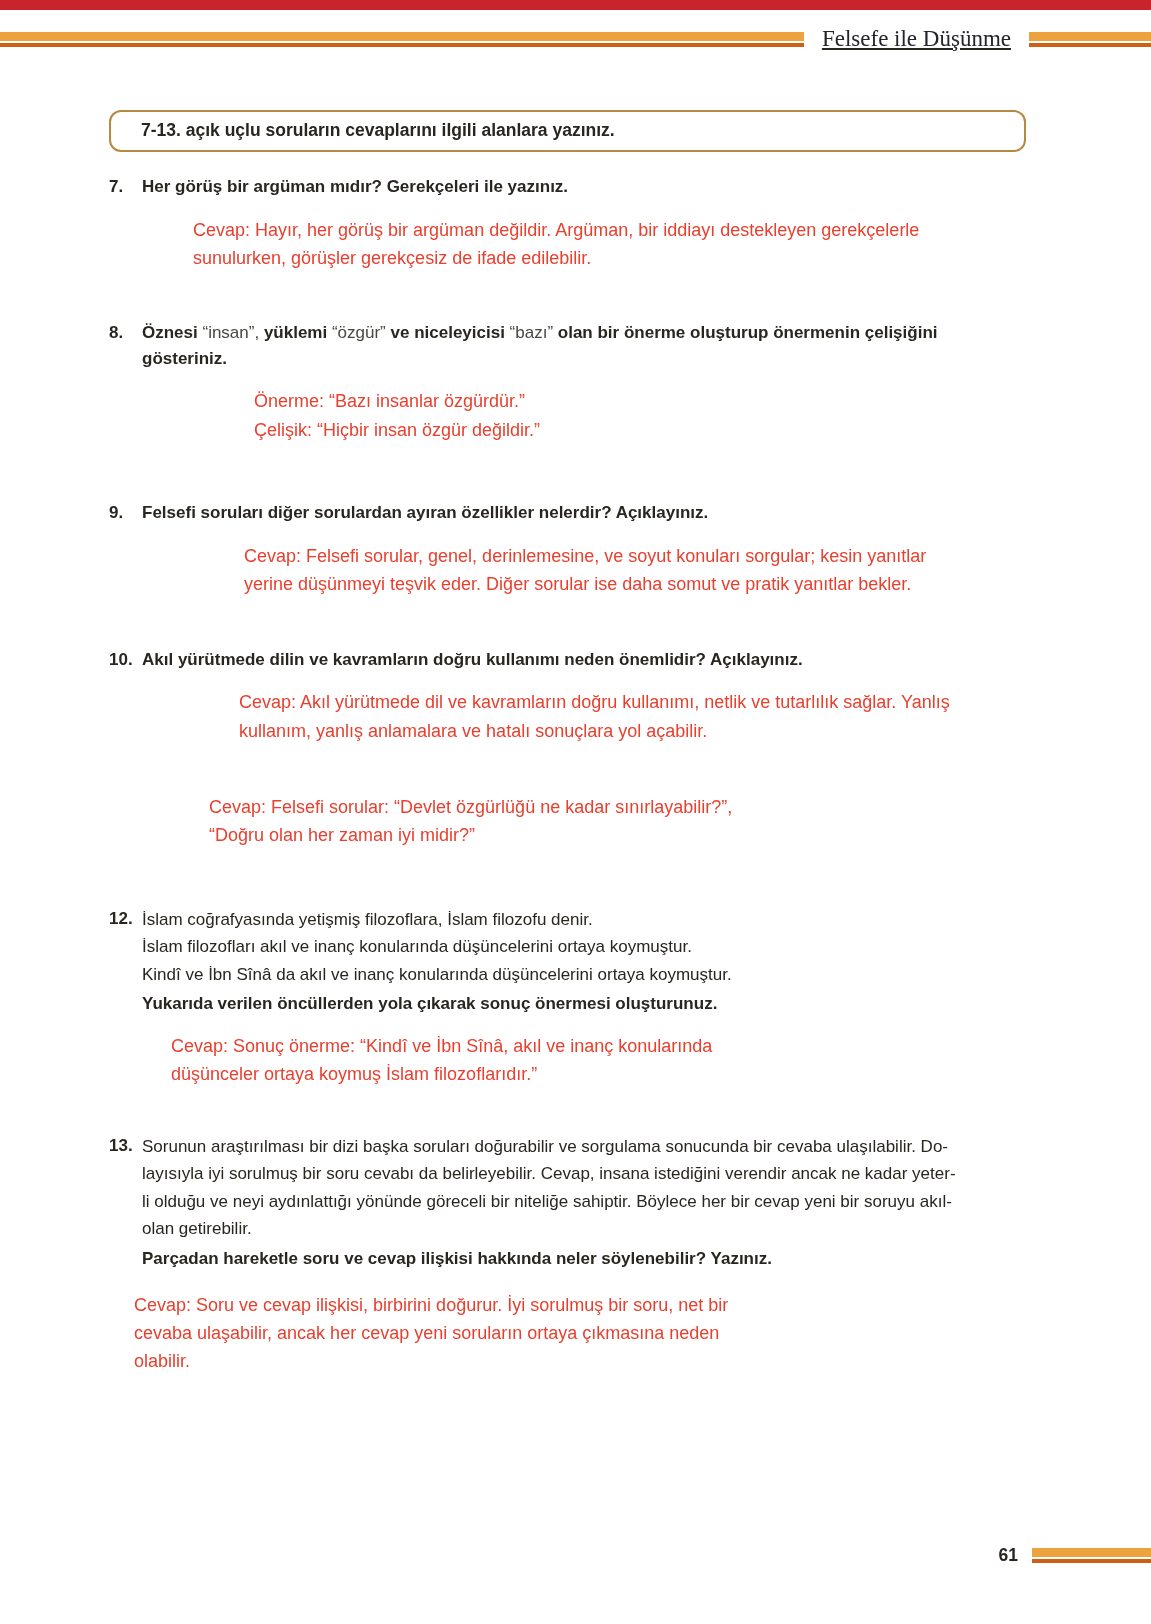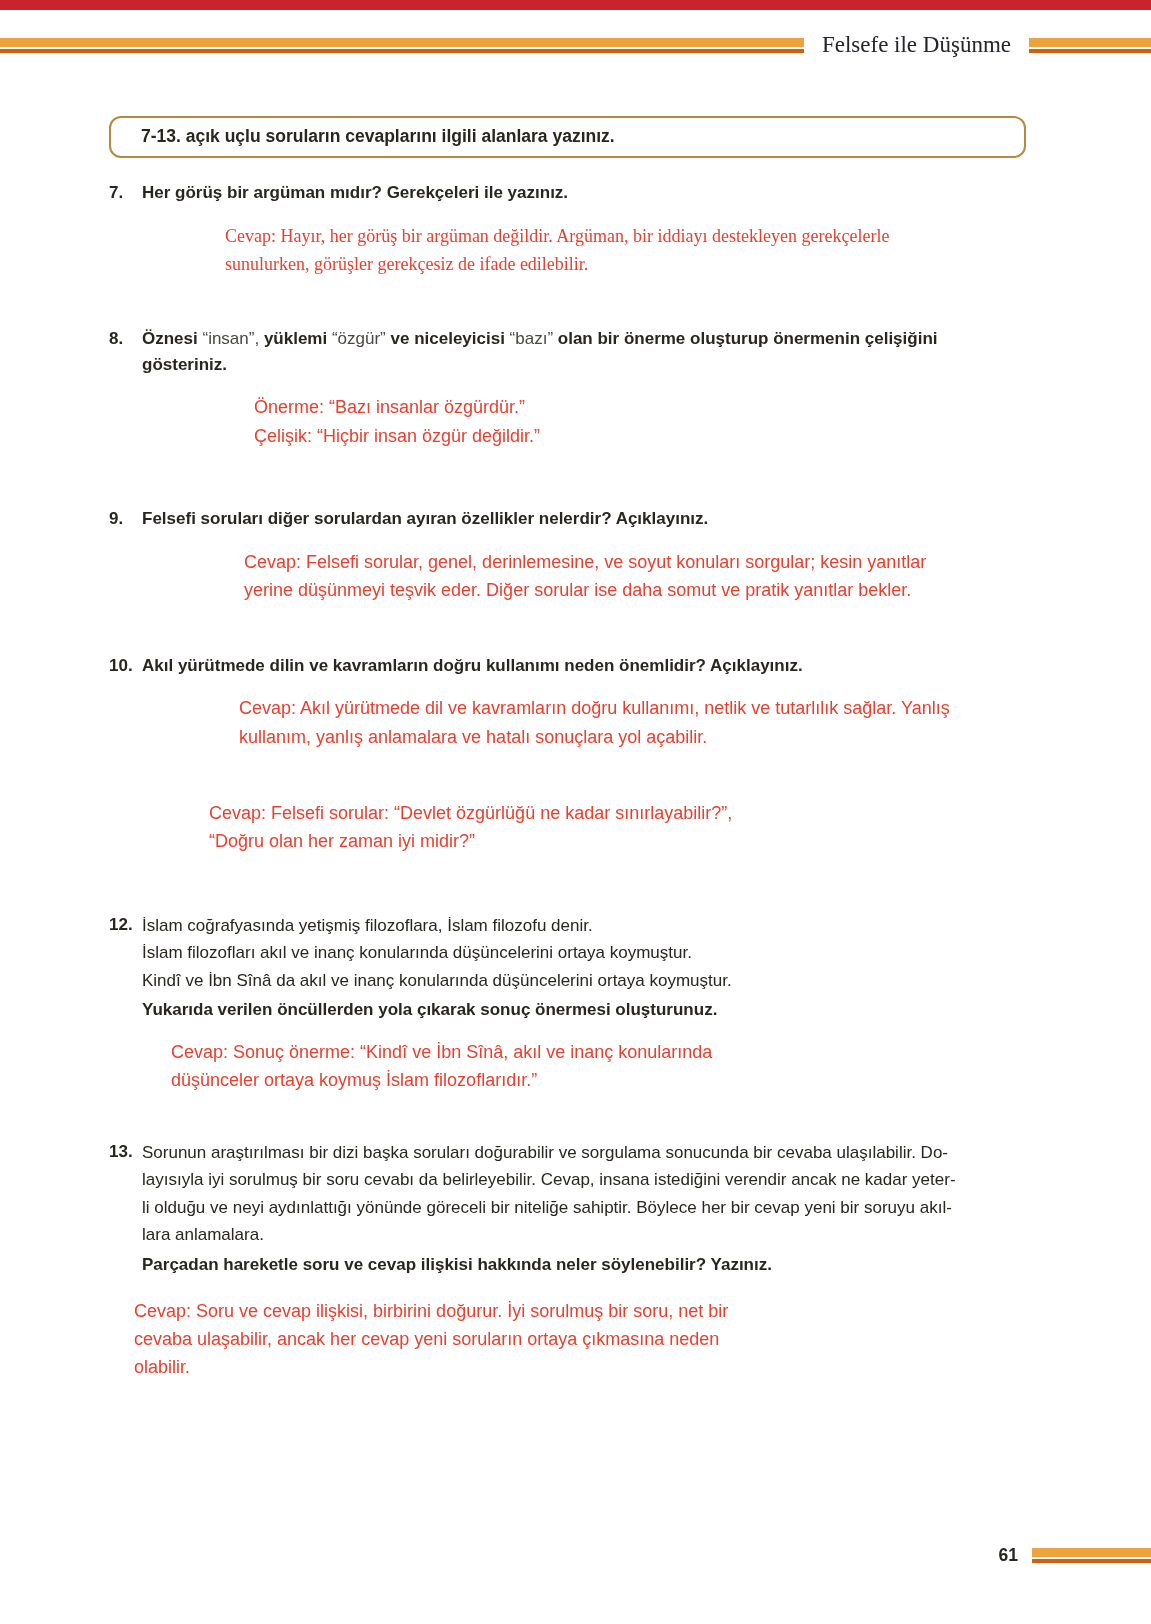--- a/index.html
+++ b/index.html
@@ -13,23 +13,24 @@
     color: var(--text-dark, #29261f);
     overflow: hidden;
   }
   
   .red-top-bar {
     width: 100%;
     height: 10px;
     background: var(--red-bar, #c9242b);
   }
   .header-row {
-    margin-top: 22px;
+    margin-top: 16px;
     display: flex;
     align-items: center;
+    text-decoration: underline;
   }
   .stripe-group { display: flex; flex-direction: column; }
   .stripe-left { flex: 1 1 auto; min-width: 120px; }
   .stripe-right { flex: 0 0 122px; }
   .stripe-amber { height: 9px; background: var(--amber, #eca33d); }
   .stripe-dark  { height: 4px; margin-top: 2px; background: var(--dark-orange, #ce5f14); }
   .header-title {
     font-family: "Liberation Serif", serif;
     font-size: 23px;
     color: var(--title-dark, #23242c);
@@ -71,21 +72,21 @@
   .line { white-space: nowrap; font-weight: 400; }
   .line-bold { white-space: nowrap; font-weight: 700; margin-top: 2px; }
   
   .answer {
     margin-top: 16px;
     color: var(--answer-red, #e8402f);
     font-size: 18px;
     line-height: 1.58;
   }
   .answer-line { white-space: nowrap; }
-  .ans-q7  { margin-left: 116px; font-family: Liberation Serif, serif;  }
+  .ans-q7  { margin-left: 84px;  }
   .ans-q8  { margin-left: 145px; }
   .ans-q9  { margin-left: 135px; }
   .ans-q10 { margin-left: 130px; }
   .ans-q11 { margin-left: 100px; }
   .ans-q12 { margin-left: 62px;  margin-top: 14px; }
   .ans-q13 { margin-left: 25px;  margin-top: 18px; }
   
   .footer {
     position: absolute;
     bottom: 58px;
@@ -193,21 +194,21 @@
       </div>
     </div>
 
     <div class="question q-mt-xl">
       <div class="q-row">
         <span class="q-num">13.</span>
         <div class="q-body">
           <div class="line">Sorunun araştırılması bir dizi başka soruları doğurabilir ve sorgulama sonucunda bir cevaba ulaşılabilir. Do-</div>
           <div class="line">layısıyla iyi sorulmuş bir soru cevabı da belirleyebilir. Cevap, insana istediğini verendir ancak ne kadar yeter-</div>
           <div class="line">li olduğu ve neyi aydınlattığı yönünde göreceli bir niteliğe sahiptir. Böylece her bir cevap yeni bir soruyu akıl-</div>
-          <div class="line">lara anlamalara.</div>
+          <div class="line">olan getirebilir.</div>
           <div class="line-bold">Parçadan hareketle soru ve cevap ilişkisi hakkında neler söylenebilir? Yazınız.</div>
         </div>
       </div>
       <div class="answer ans-q13">
         <div class="answer-line">Cevap: Soru ve cevap ilişkisi, birbirini doğurur. İyi sorulmuş bir soru, net bir</div>
         <div class="answer-line">cevaba ulaşabilir, ancak her cevap yeni soruların ortaya çıkmasına neden</div>
         <div class="answer-line">olabilir.</div>
       </div>
     </div>
 

